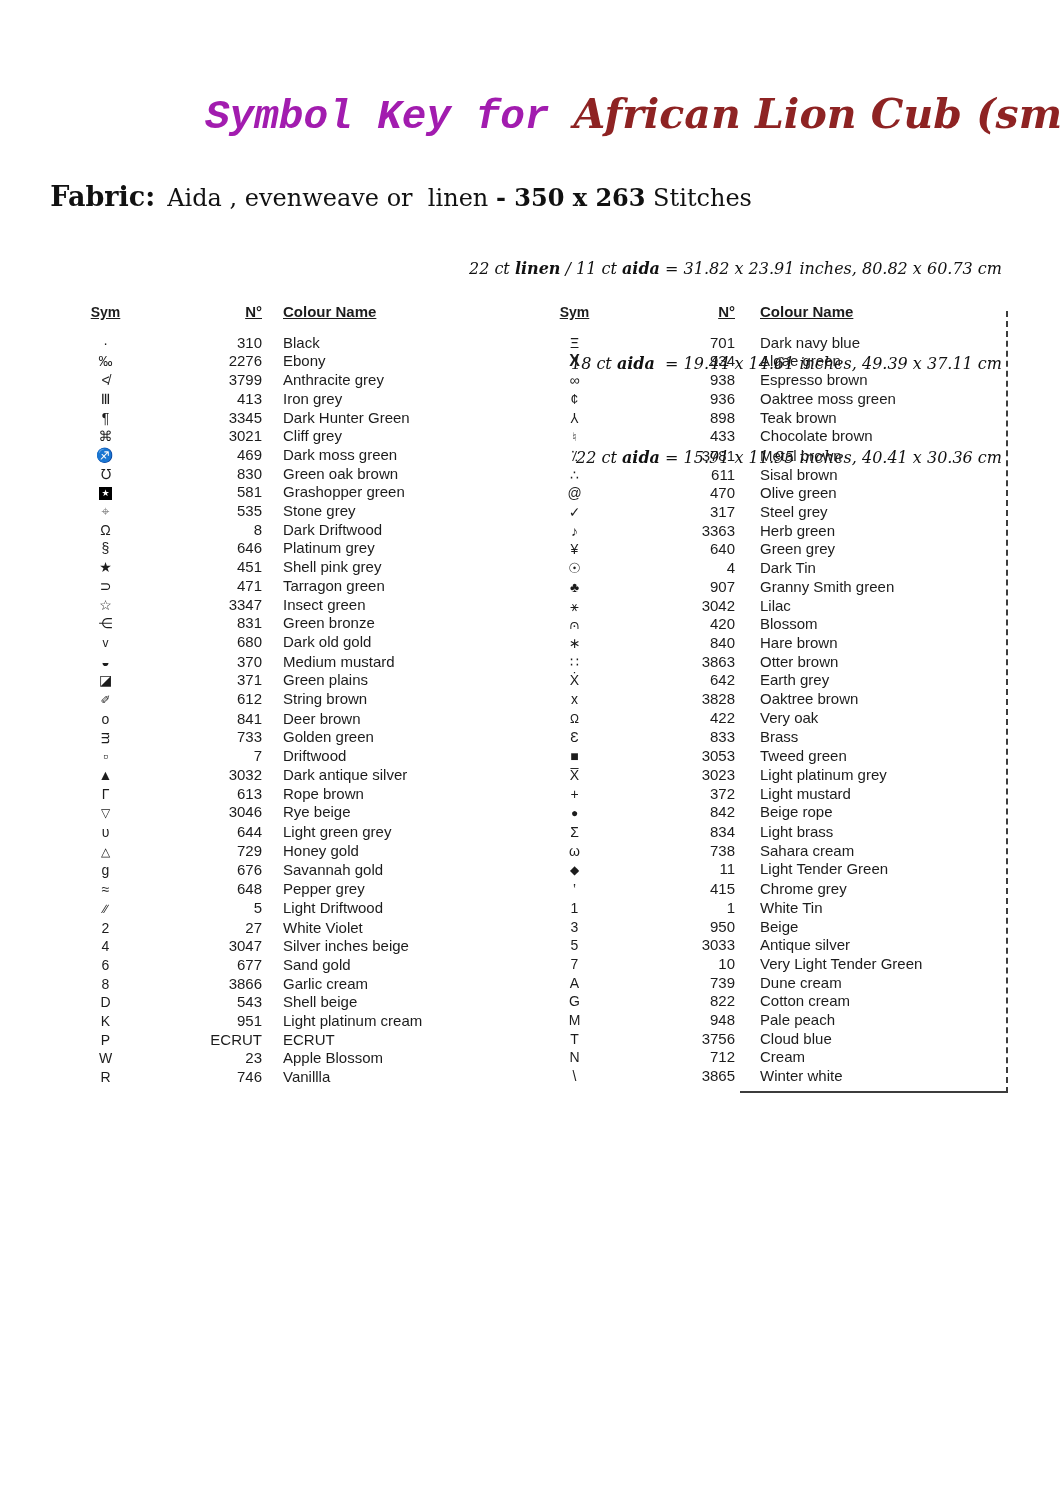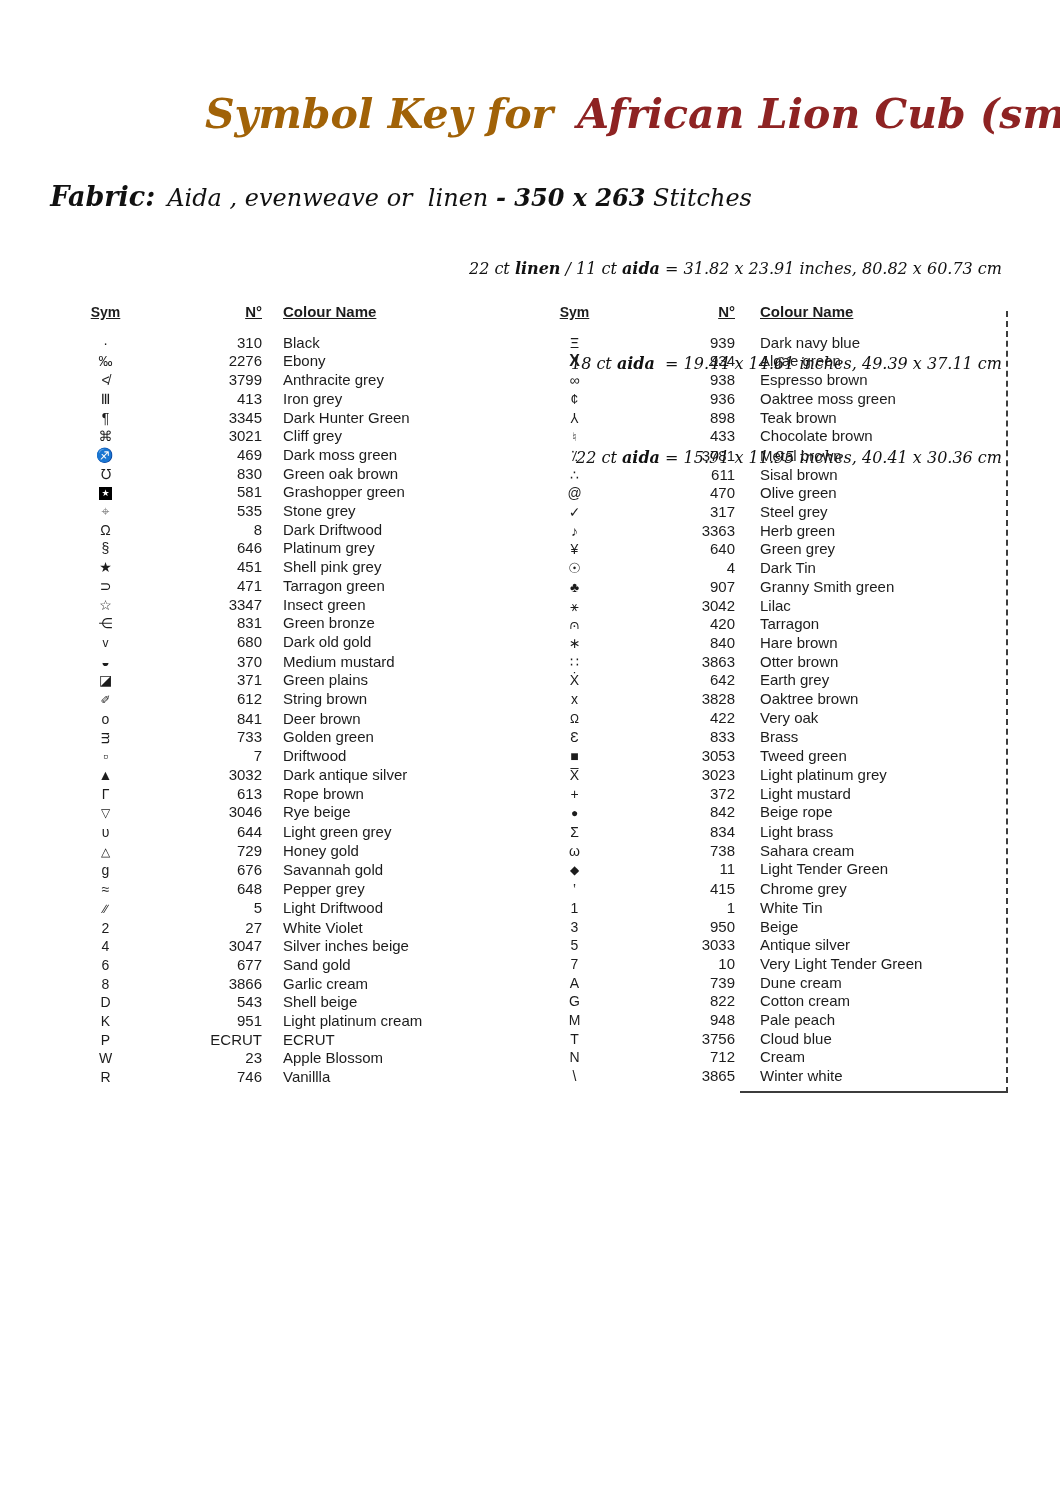--- a/index.html
+++ b/index.html
@@ -5,25 +5,25 @@
 <style>
   html,body{margin:0;padding:0;}
   body{
     width:1060px;height:1500px;background:#ffffff;position:relative;
     font-family:"Liberation Sans",sans-serif;color:#1c1c1c;overflow:hidden;
   }
   .title-row{
     position:absolute;left:205px;top:90px;white-space:nowrap;
     font-family:"DejaVu Serif",serif;font-style:italic;font-weight:700;font-size:41px;
   }
-  .title-prefix{color:#a16207;}
+  .title-prefix{color:#a21caf;font-family:Liberation Mono, monospace;}
   .title-subject{color:#8e2323;margin-left:24px;}
   .fabric-line{
     position:absolute;left:35px;top:153px;white-space:pre;
-    font-family:"DejaVu Serif",serif;font-style:italic;font-size:24px;color:#111;
+    font-family:"DejaVu Serif",serif;font-size:24px;color:#111;
   }
   .fabric-label{font-weight:700;font-size:27px;margin-right:12px;}
   .size-lines{
     position:absolute;right:58px;top:190px;text-align:right;white-space:pre;
     font-family:"DejaVu Serif",serif;font-style:italic;font-size:16px;line-height:31.5px;color:#111;
   }
   .b{font-weight:700;}
   .key-table{position:absolute;top:303px;font-size:15px;}
   .kt-left{left:78px;width:424px;}
   .kt-right{left:552px;width:458px;}
@@ -281,21 +281,21 @@
 
 <div class="key-table kt-right">
   <div class="khead">
     <span class="c-sym"><span class="hd">Sym</span></span>
     <span class="c-num"><span class="hd">N°</span></span>
     <span class="c-name"><span class="hd">Colour Name</span></span>
   </div>
   <div>
       <div class="krow">
         <span class="c-sym">Ξ</span>
-        <span class="c-num">939</span>
+        <span class="c-num">701</span>
         <span class="c-name">Dark navy blue</span>
       </div>
       <div class="krow">
         <span class="c-sym s-b">X</span>
         <span class="c-num">934</span>
         <span class="c-name">Algae green</span>
       </div>
       <div class="krow">
         <span class="c-sym">∞</span>
         <span class="c-num">938</span>
@@ -357,21 +357,21 @@
         <span class="c-name">Granny Smith green</span>
       </div>
       <div class="krow">
         <span class="c-sym">⚹</span>
         <span class="c-num">3042</span>
         <span class="c-name">Lilac</span>
       </div>
       <div class="krow">
         <span class="c-sym">⩀</span>
         <span class="c-num">420</span>
-        <span class="c-name">Tarragon</span>
+        <span class="c-name">Blossom</span>
       </div>
       <div class="krow">
         <span class="c-sym">∗</span>
         <span class="c-num">840</span>
         <span class="c-name">Hare brown</span>
       </div>
       <div class="krow">
         <span class="c-sym">∷</span>
         <span class="c-num">3863</span>
         <span class="c-name">Otter brown</span>

